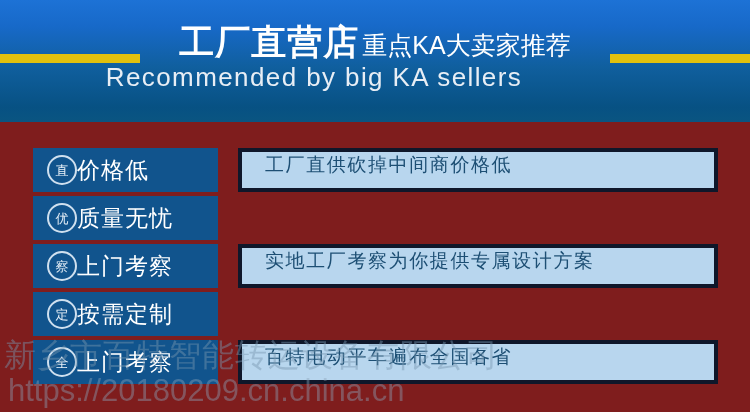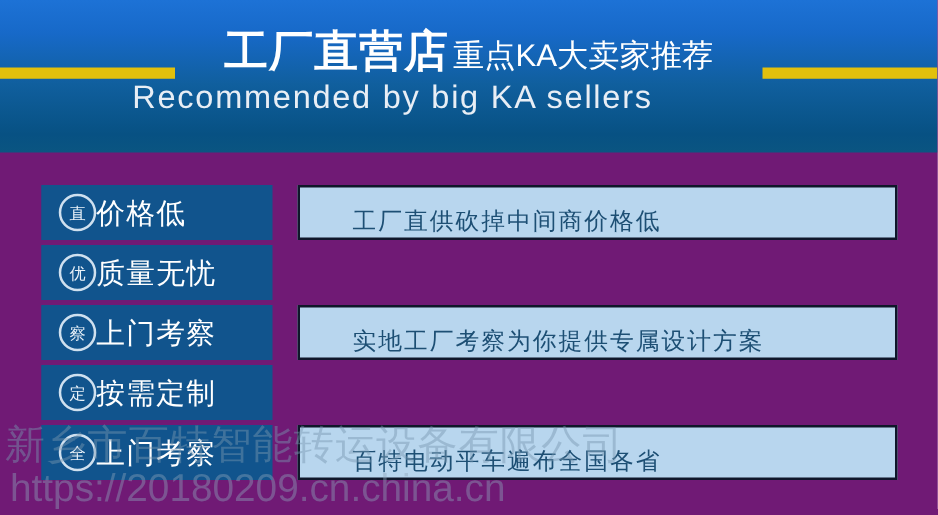--- a/index.html
+++ b/index.html
@@ -10,21 +10,21 @@
     width: 750px;
     height: 412px;
     background: #ffffff;
     font-family: "Liberation Sans", "DejaVu Sans", sans-serif;
     overflow: hidden;
   }
   #root {
     position: relative;
     width: 750px;
     height: 412px;
-    background: #701a75;
+    background: #7f1d1d;
     overflow: hidden;
   }
 
   
   .banner {
     position: absolute;
     left: 0;
     top: 0;
     width: 750px;
     height: 122px;
@@ -137,25 +137,25 @@
     font-family: Liberation Serif, serif;
   }
 
   .desc {
     position: absolute;
     left: 238px;
     top: 0;
     width: 480px;
     height: 44px;
     background: #b8d6ee;
-    border: 2px solid #0f172a;
+    border: 4px solid #0f172a;
     box-sizing: border-box;
     display: flex;
-    align-items: flex-end;
-    padding-left: 42px;
+    align-items: flex-start;
+    padding-left: 23px;
   }
   .desc-text {
     color: #1d4f74;
     font-size: 19px;
     letter-spacing: 1.6px;
     white-space: nowrap;
   }
 
   
   .watermark {

